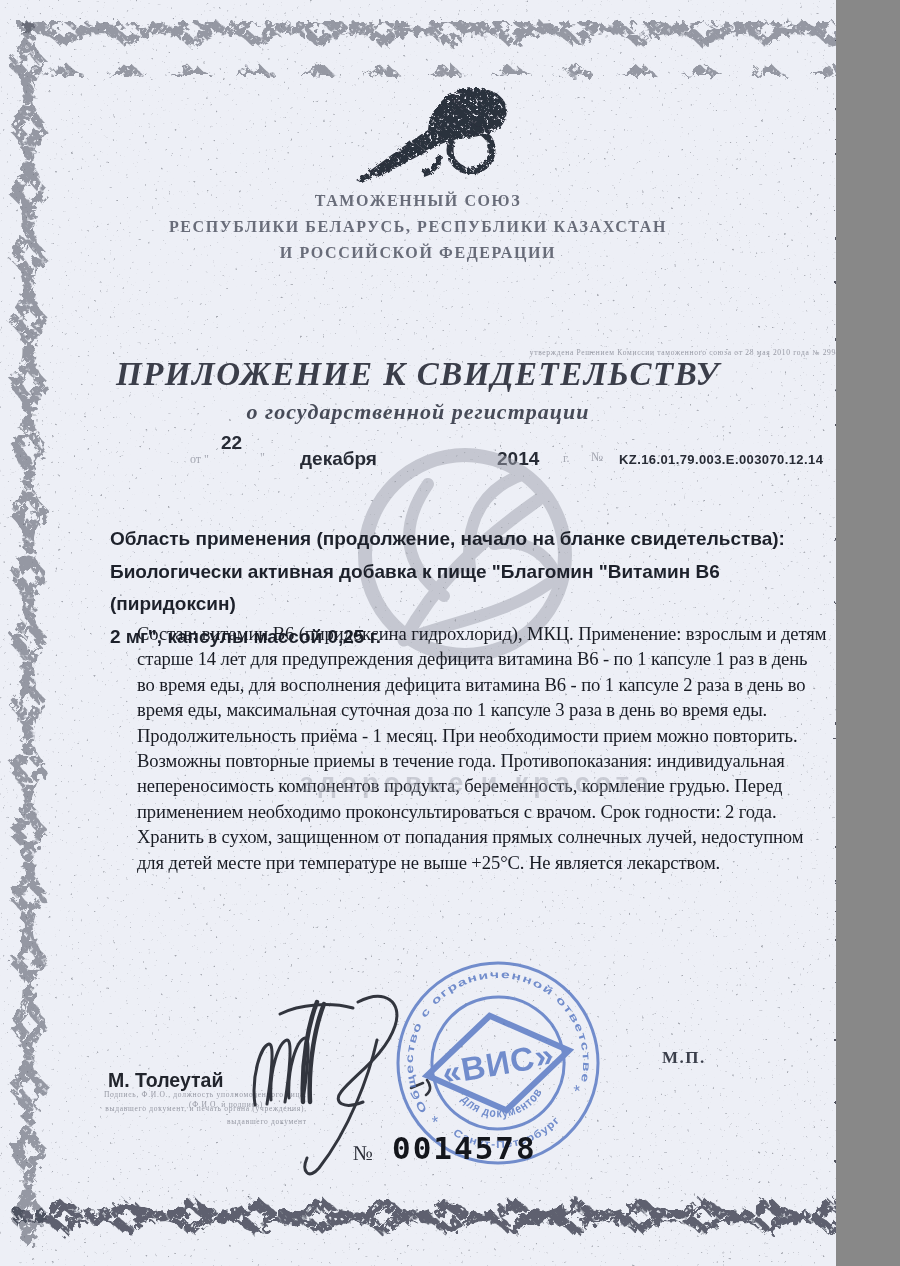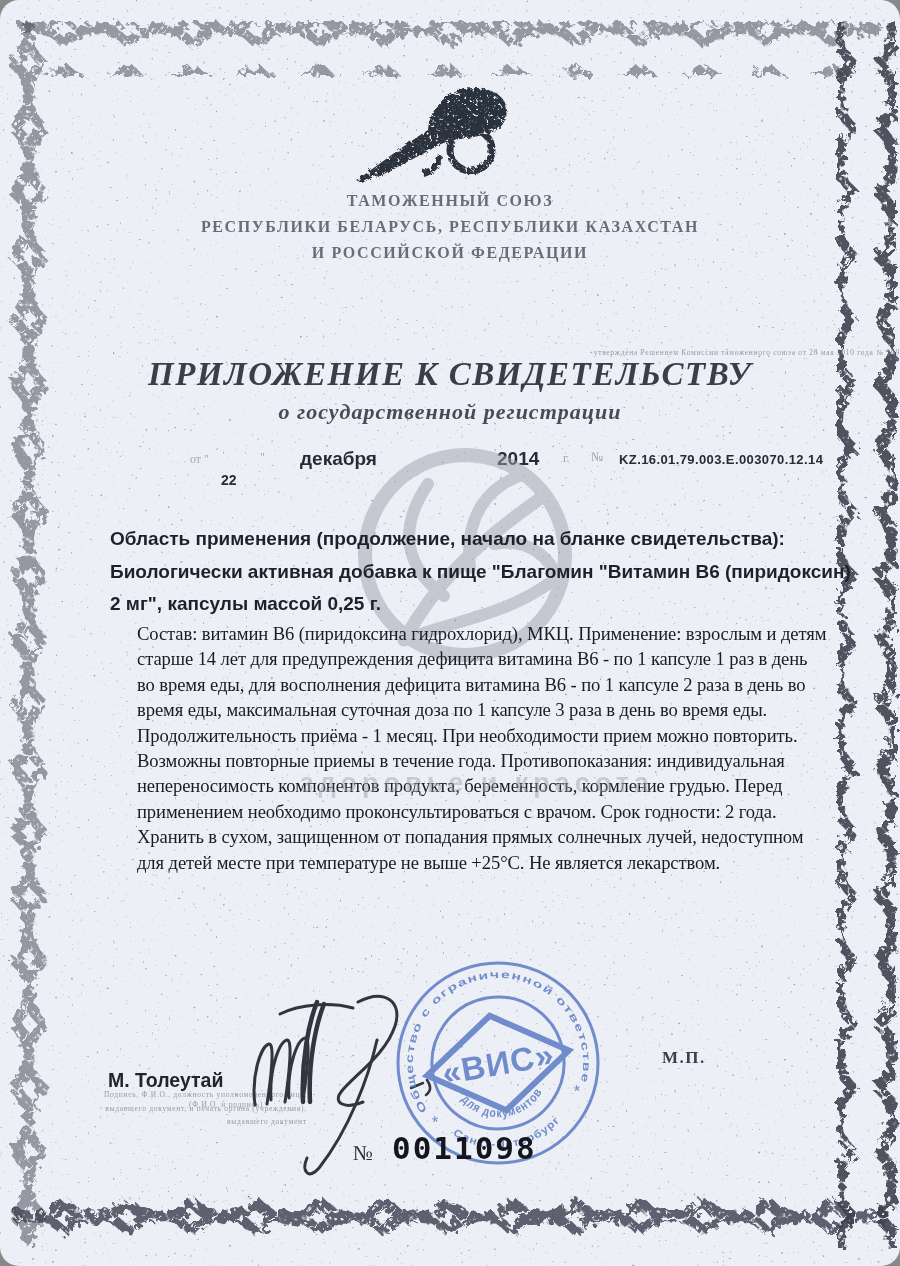--- a/index.html
+++ b/index.html
@@ -1,36 +1,36 @@
 <!DOCTYPE html>
 <html><head>
 <meta charset="utf-8">
 <style>
   html,body{margin:0;padding:0;background:#888;}
-  .page{position:relative;width:900px;height:1266px;background:#edeff6;overflow:hidden;
-        font-family:"Liberation Serif",serif;color:#23262e;border-radius:19px;}
+  .page{position:relative;width:836px;height:1266px;background:#edeff6;overflow:hidden;
+        font-family:"Liberation Serif",serif;color:#23262e;}
   .abs{position:absolute;}
   .center{left:0;right:0;text-align:center;}
   .prelines{white-space:pre-line;}
   svg{display:block;}
   .svg-layer{position:absolute;left:0;top:0;pointer-events:none;}
 
   
   .org-lines{top:188px;font-weight:700;font-size:16px;letter-spacing:1.6px;line-height:26px;
              color:#565a68;filter:blur(.45px);opacity:.88;}
   .cap{font-size:7.5px;letter-spacing:.7px;color:#80838f;opacity:.8;filter:blur(.35px);text-align:right;}
   .title-main{top:356px;font-size:33px;font-weight:700;font-style:italic;letter-spacing:1.5px;
               color:#3b3e4a;filter:blur(.35px);}
   .title-sub{top:399px;font-size:22px;font-weight:700;font-style:italic;letter-spacing:1px;
              color:#474b58;filter:blur(.3px);}
 
   
   .reg{font-family:"Liberation Sans",sans-serif;font-weight:700;color:#272b35;}
   .reg-faint{font-size:12px;color:#8a8d99;opacity:.75;filter:blur(.4px);}
-  .reg-day{left:221px;top:472px;font-size:14px;}
+  .reg-day{left:221px;top:432px;font-size:19px;}
   .reg-month{left:300px;top:448px;font-size:19px;}
   .reg-year{left:497px;top:448px;font-size:19px;}
   .reg-number{left:619px;top:452px;font-size:13px;letter-spacing:.4px;}
   .reg-caption{left:168px;top:483px;width:586px;text-align:center;}
 
   
   .scope{left:110px;top:523px;font-family:"Liberation Sans",sans-serif;font-weight:600;
          font-size:19px;line-height:32.5px;color:#1d212b;}
   .details{left:110px;top:621px;font-size:18.6px;line-height:25.4px;color:#191c24;
            letter-spacing:-.1px;margin-left:27px;}
@@ -186,15 +186,15 @@
       <text font-size="12.5" font-weight="700" fill="#5677c2" stroke="none" letter-spacing="1">
         <textPath href="#arcInner" startOffset="2" textLength="96" lengthAdjust="spacingAndGlyphs">для документов</textPath>
       </text>
       <text x="113" y="125" font-size="33" font-weight="700" fill="#5677c2" stroke="none" text-anchor="middle" letter-spacing="1">«ВИС»</text>
       <text x="38" y="166" font-size="17" fill="#5677c2" stroke="none">*</text>
       <text x="183" y="160" font-size="17" fill="#5677c2" stroke="none">*</text>
     </g>
   </svg>
 
   <div class="abs num-sign">№</div>
-  <div class="abs num-digits">0011098</div>
+  <div class="abs num-digits">0014578</div>
 
 </div>
 
 </body></html>

